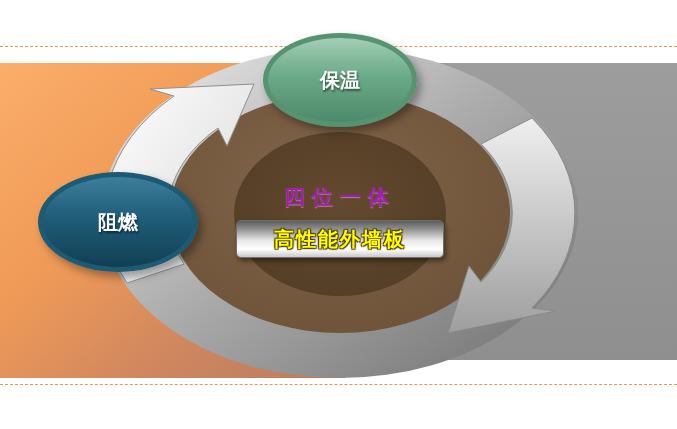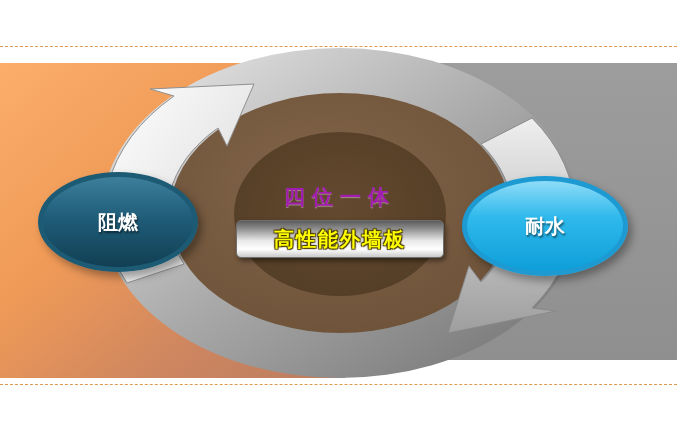--- a/index.html
+++ b/index.html
@@ -134,22 +134,22 @@
 
     <ellipse cx="340" cy="213" rx="238" ry="165" fill="url(#gradSilver)"></ellipse>
     <ellipse cx="340" cy="213" rx="170" ry="120" fill="url(#gradBrown)"></ellipse>
     <ellipse cx="340" cy="214" rx="106" ry="82" fill="url(#gradCore)"></ellipse>
 
     <path d="M 127 283 A 235 165 0 0 1 174 96 L 150 89 L 254 84 L 227 146 L 218 128 A 172 120 0 0 0 184 264 Z" fill="url(#gradWhiteArrow)" stroke="#8f8f8f" stroke-width="1"></path>
 
     <path d="M 532 118 A 235 165 0 0 1 532 308 L 556 311 L 448 333 L 469 266 L 481 282 A 172 120 0 0 0 481 144 Z" fill="url(#gradGrayArrow)" stroke="#8a8a8a" stroke-width="1"></path>
   </svg>
 
-  <div class="node node-right">
-    <span>耐水</span>
+  <div class="node node-top">
+    <span>保温</span>
   </div>
   <div class="node node-left">
     <span>阻燃</span>
   </div>
 
   <div class="center-title">四位一体</div>
   <div class="center-plate">
     <span class="center-plate-label">高性能外墙板</span>
   </div>
 

